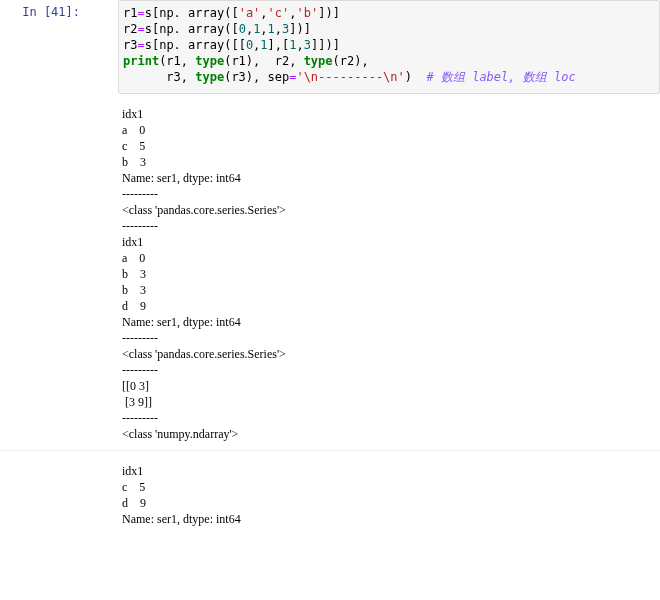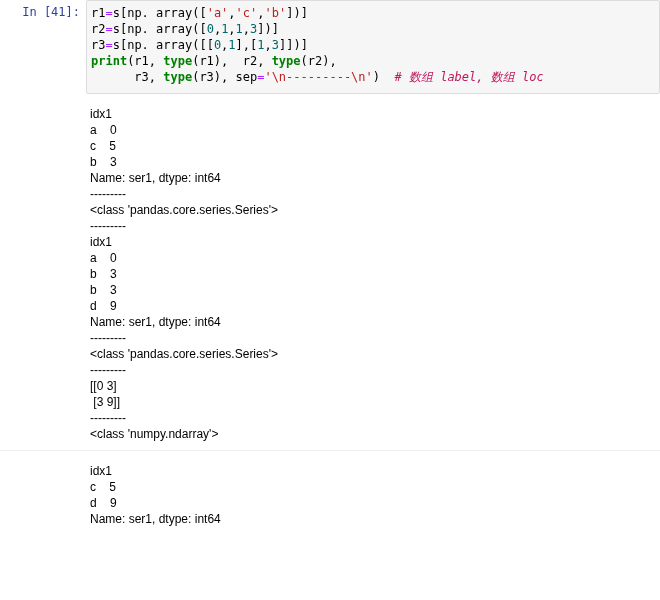--- a/index.html
+++ b/index.html
@@ -7,20 +7,21 @@
     padding: 0;
     font-family: "SimSun", "Menlo", "Consolas", monospace;
     font-size: 12px;
     background: #ffffff;
     width: 660px;
     color: #000;
   }
   .cell {
     display: flex;
     border-top: 1px solid #eee;
+    gap: 32px;
   }
   .cell:first-child { border-top: none; }
   .prompt-col {
     width: 80px;
     flex: 0 0 80px;
     text-align: right;
     padding: 4px 6px 4px 0;
     color: #303f9f;
     font-family: "Consolas", monospace;
     font-size: 12px;
@@ -38,23 +39,23 @@
     border-radius: 2px;
   }
   .code {
     font-family: "SimSun","Consolas", monospace;
     white-space: pre;
   }
   .tok-kw   { color: #008000; font-weight: bold; }
   .tok-str  { color: #ba2121; }
   .tok-num  { color: #006666; }
   .tok-op   { color: #aa22ff; }
-  .tok-cmt  { color: #be185d; font-style: italic; }
+  .tok-cmt  { color: #8b5cf6; font-style: italic; }
   .output {
-    font-family: Liberation Sans, sans-serif;
+    font-family: Liberation Serif, serif;
     white-space: pre;
     color: #000;
     padding-top: 8px;
   }
 </style>
 </head>
 <body>
 
 <div id="root">
     <div class="cell">

